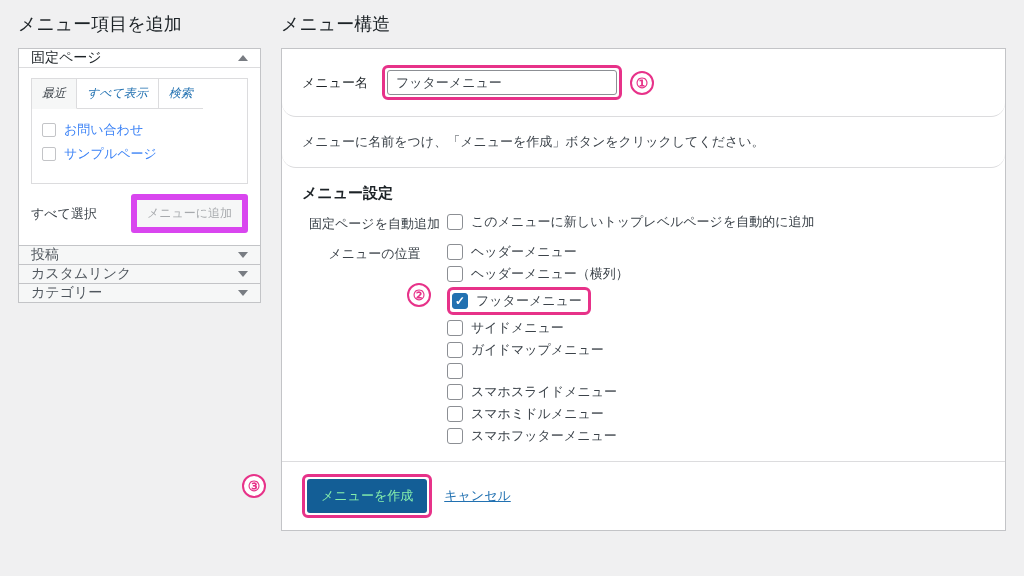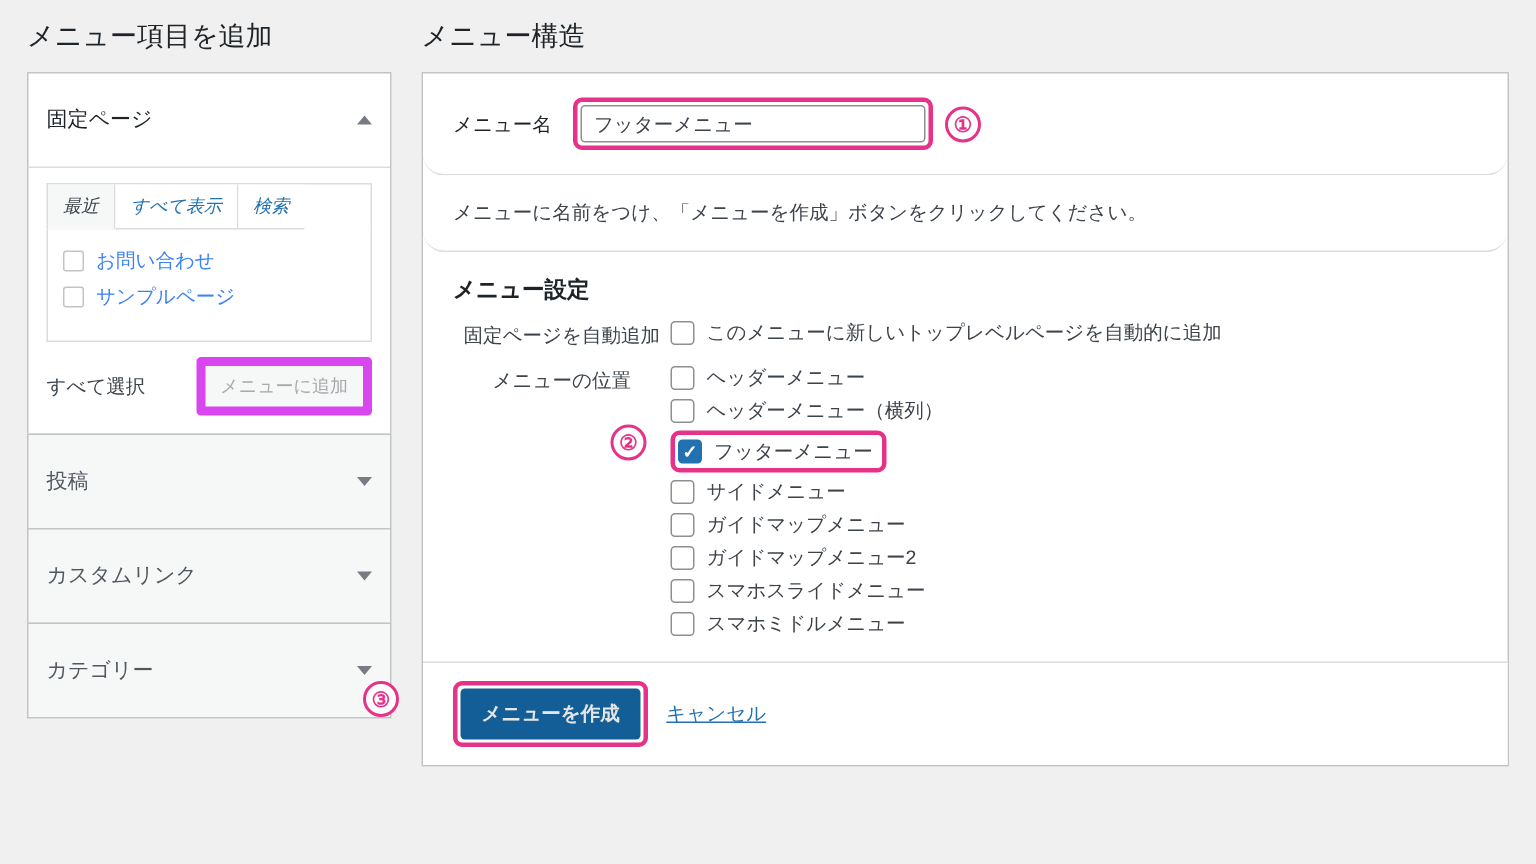--- a/index.html
+++ b/index.html
@@ -13,21 +13,21 @@
     .columns { display: flex; gap: 20px; }
     .col-left { width: 243px; flex-shrink: 0; }
     .col-right { flex: 1; }
     h2.section-title { font-size: 18px; font-weight: 500; color: #1d2327; margin-bottom: 12px; }
     
     .metabox { border: 1px solid #c3c4c7; background: #fff; }
     .metabox + .metabox { margin-top: -1px; }
     .metabox.collapsed { background: #f6f7f7; }
     .metabox-header {
       display: flex; justify-content: space-between; align-items: center;
-      padding: 22px 12px; cursor: pointer; color: #1d2327; font-size: 14px;
+      padding: 0 12px; cursor: pointer; color: #1d2327; font-size: 14px;
     }
     .metabox.collapsed .metabox-header { color: #50575e; }
     .metabox-body { padding: 10px 12px 12px; border-top: 1px solid #dcdcde; }
     .triangle { width: 0; height: 0; border-left: 5px solid transparent; border-right: 5px solid transparent; }
     .triangle.up { border-bottom: 6px solid #787c82; }
     .triangle.down { border-top: 6px solid #787c82; }
     .tabs { display: flex; border: 1px solid #dcdcde; border-bottom: none; margin-bottom: 0; }
     .tab { padding: 6px 10px; font-size: 12px; border-right: 1px solid #dcdcde; border-bottom: 1px solid #dcdcde; color: #2271b1; background: #fff; cursor: pointer; font-style: italic; }
     .tab.active { color: #3c434a; background: #f6f7f7; border-bottom-color: #f6f7f7; }
     .tab:last-child { border-right: none; }
@@ -60,22 +60,22 @@
     .settings-grid .lbl { font-size: 13px; color: #3c434a; padding-top: 2px; }
     .loc-list { display: flex; flex-direction: column; gap: 4px; }
     .loc-row { display: flex; align-items: center; gap: 8px; font-size: 13px; color: #3c434a; position: relative; }
     .cb { width: 16px; height: 16px; border: 1px solid #8c8f94; border-radius: 3px; background: #fff; flex-shrink: 0; display: inline-flex; align-items: center; justify-content: center; }
     .cb.checked { background: #2271b1; border-color: #2271b1; }
     .cb.checked::after { content: "✓"; color: #fff; font-size: 12px; font-weight: 700; line-height: 1; }
     .loc-highlight { border: 3px solid #e73289; border-radius: 6px; padding: 2px 6px 2px 2px; display: inline-flex; align-items: center; gap: 8px; }
     .num-inline { position: absolute; left: -40px; top: -4px; }
     .panel-footer { padding: 12px 20px; border-top: 1px solid #dcdcde; background: #fff; display: flex; align-items: center; gap: 12px; position: relative; }
     .btn-primary {
-      background: #135e96; color: #e5e5e5; border: none; padding: 8px 14px;
-      font-size: 13px; border-radius: 3px; cursor: pointer; font-weight: bold;
+      background: #135e96; color: #86efac; border: none; padding: 8px 14px;
+      font-size: 13px; border-radius: 3px; cursor: pointer;
     }
     .btn-highlight { border: 3px solid #e73289; border-radius: 6px; padding: 2px; display: inline-block; }
     .footer-callout { position: absolute; left: -40px; top: 12px; }
   </style>
 </head>
 <body>
 
 <div class="columns">
 
   <div class="col-left">
@@ -176,29 +176,32 @@
               <label class="loc-row">
                 <span class="cb"></span>
                 <span>サイドメニュー</span>
               </label>
               <label class="loc-row">
                 <span class="cb"></span>
                 <span>ガイドマップメニュー</span>
               </label>
               <label class="loc-row">
                 <span class="cb"></span>
-                <span>ガイドマップメニュー2</span>
               </label>
               <label class="loc-row">
                 <span class="cb"></span>
                 <span>スマホスライドメニュー</span>
               </label>
               <label class="loc-row">
                 <span class="cb"></span>
                 <span>スマホミドルメニュー</span>
+              </label>
+              <label class="loc-row">
+                <span class="cb"></span>
+                <span>スマホフッターメニュー</span>
               </label>
             </div>
         </div>
       </div>
 
       <div class="panel-footer">
         <span class="callout-number footer-callout">③</span>
         <span class="btn-highlight">
           <button class="btn-primary">メニューを作成</button>
         </span>

